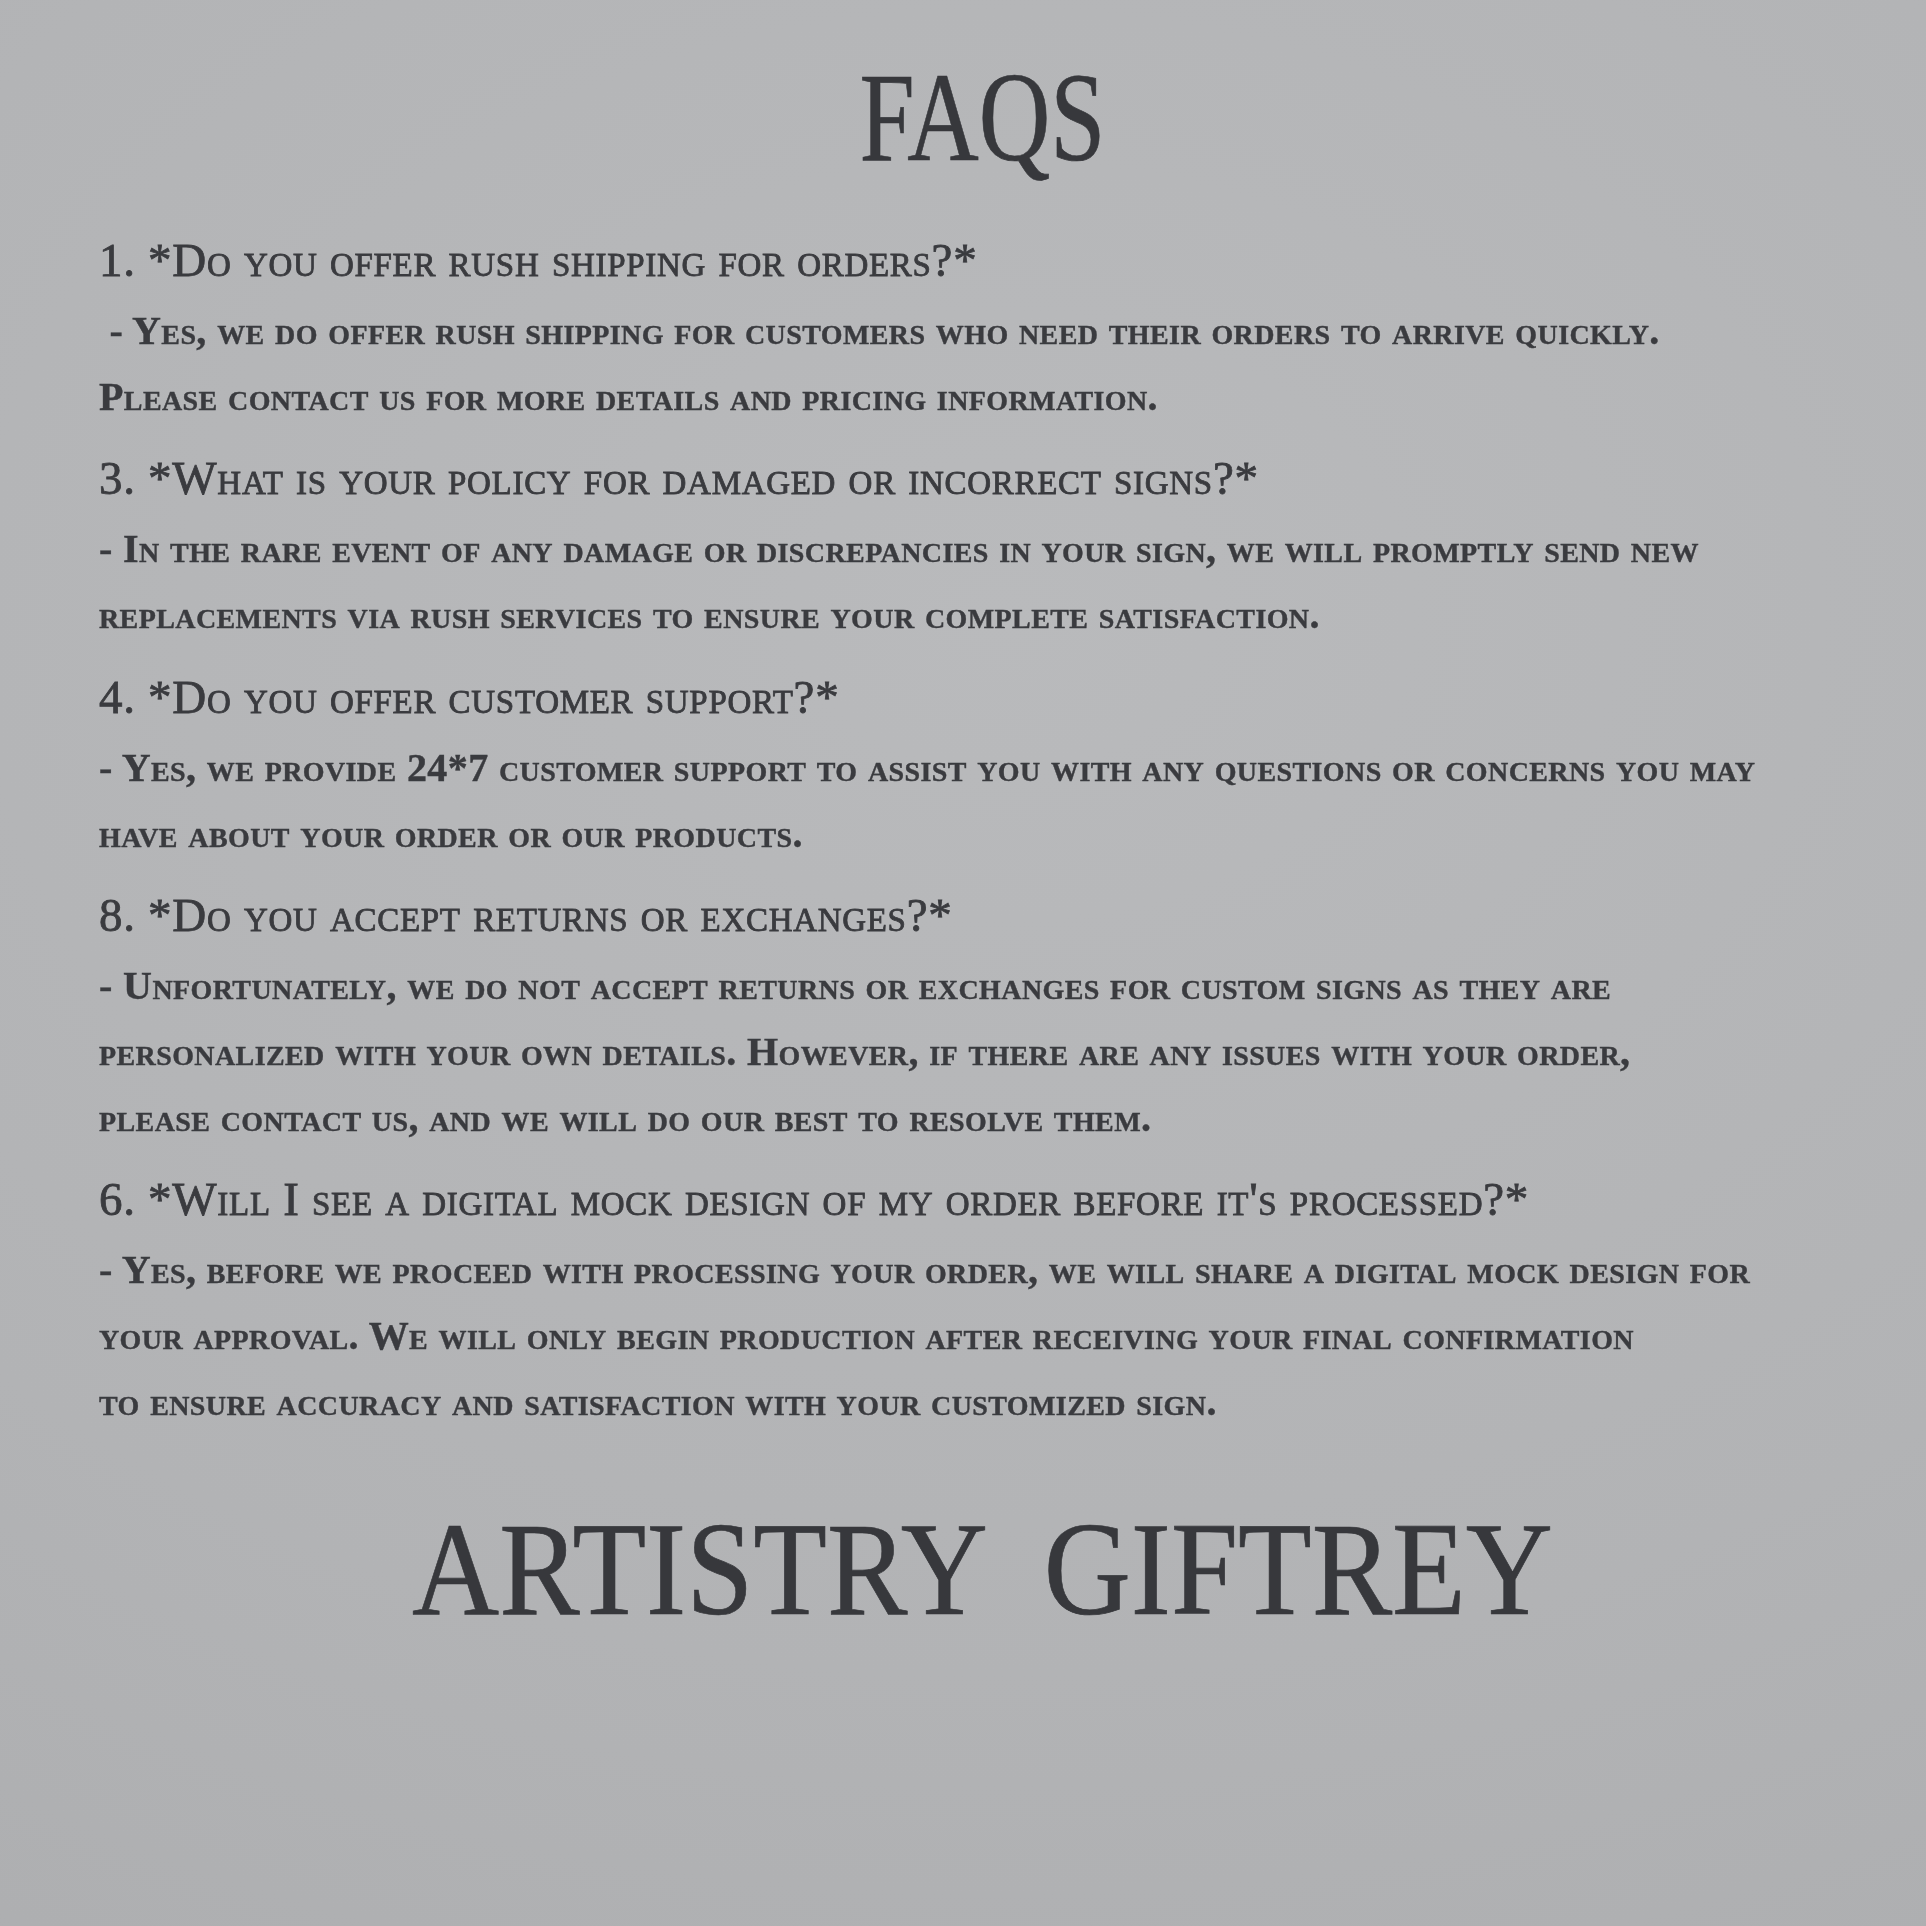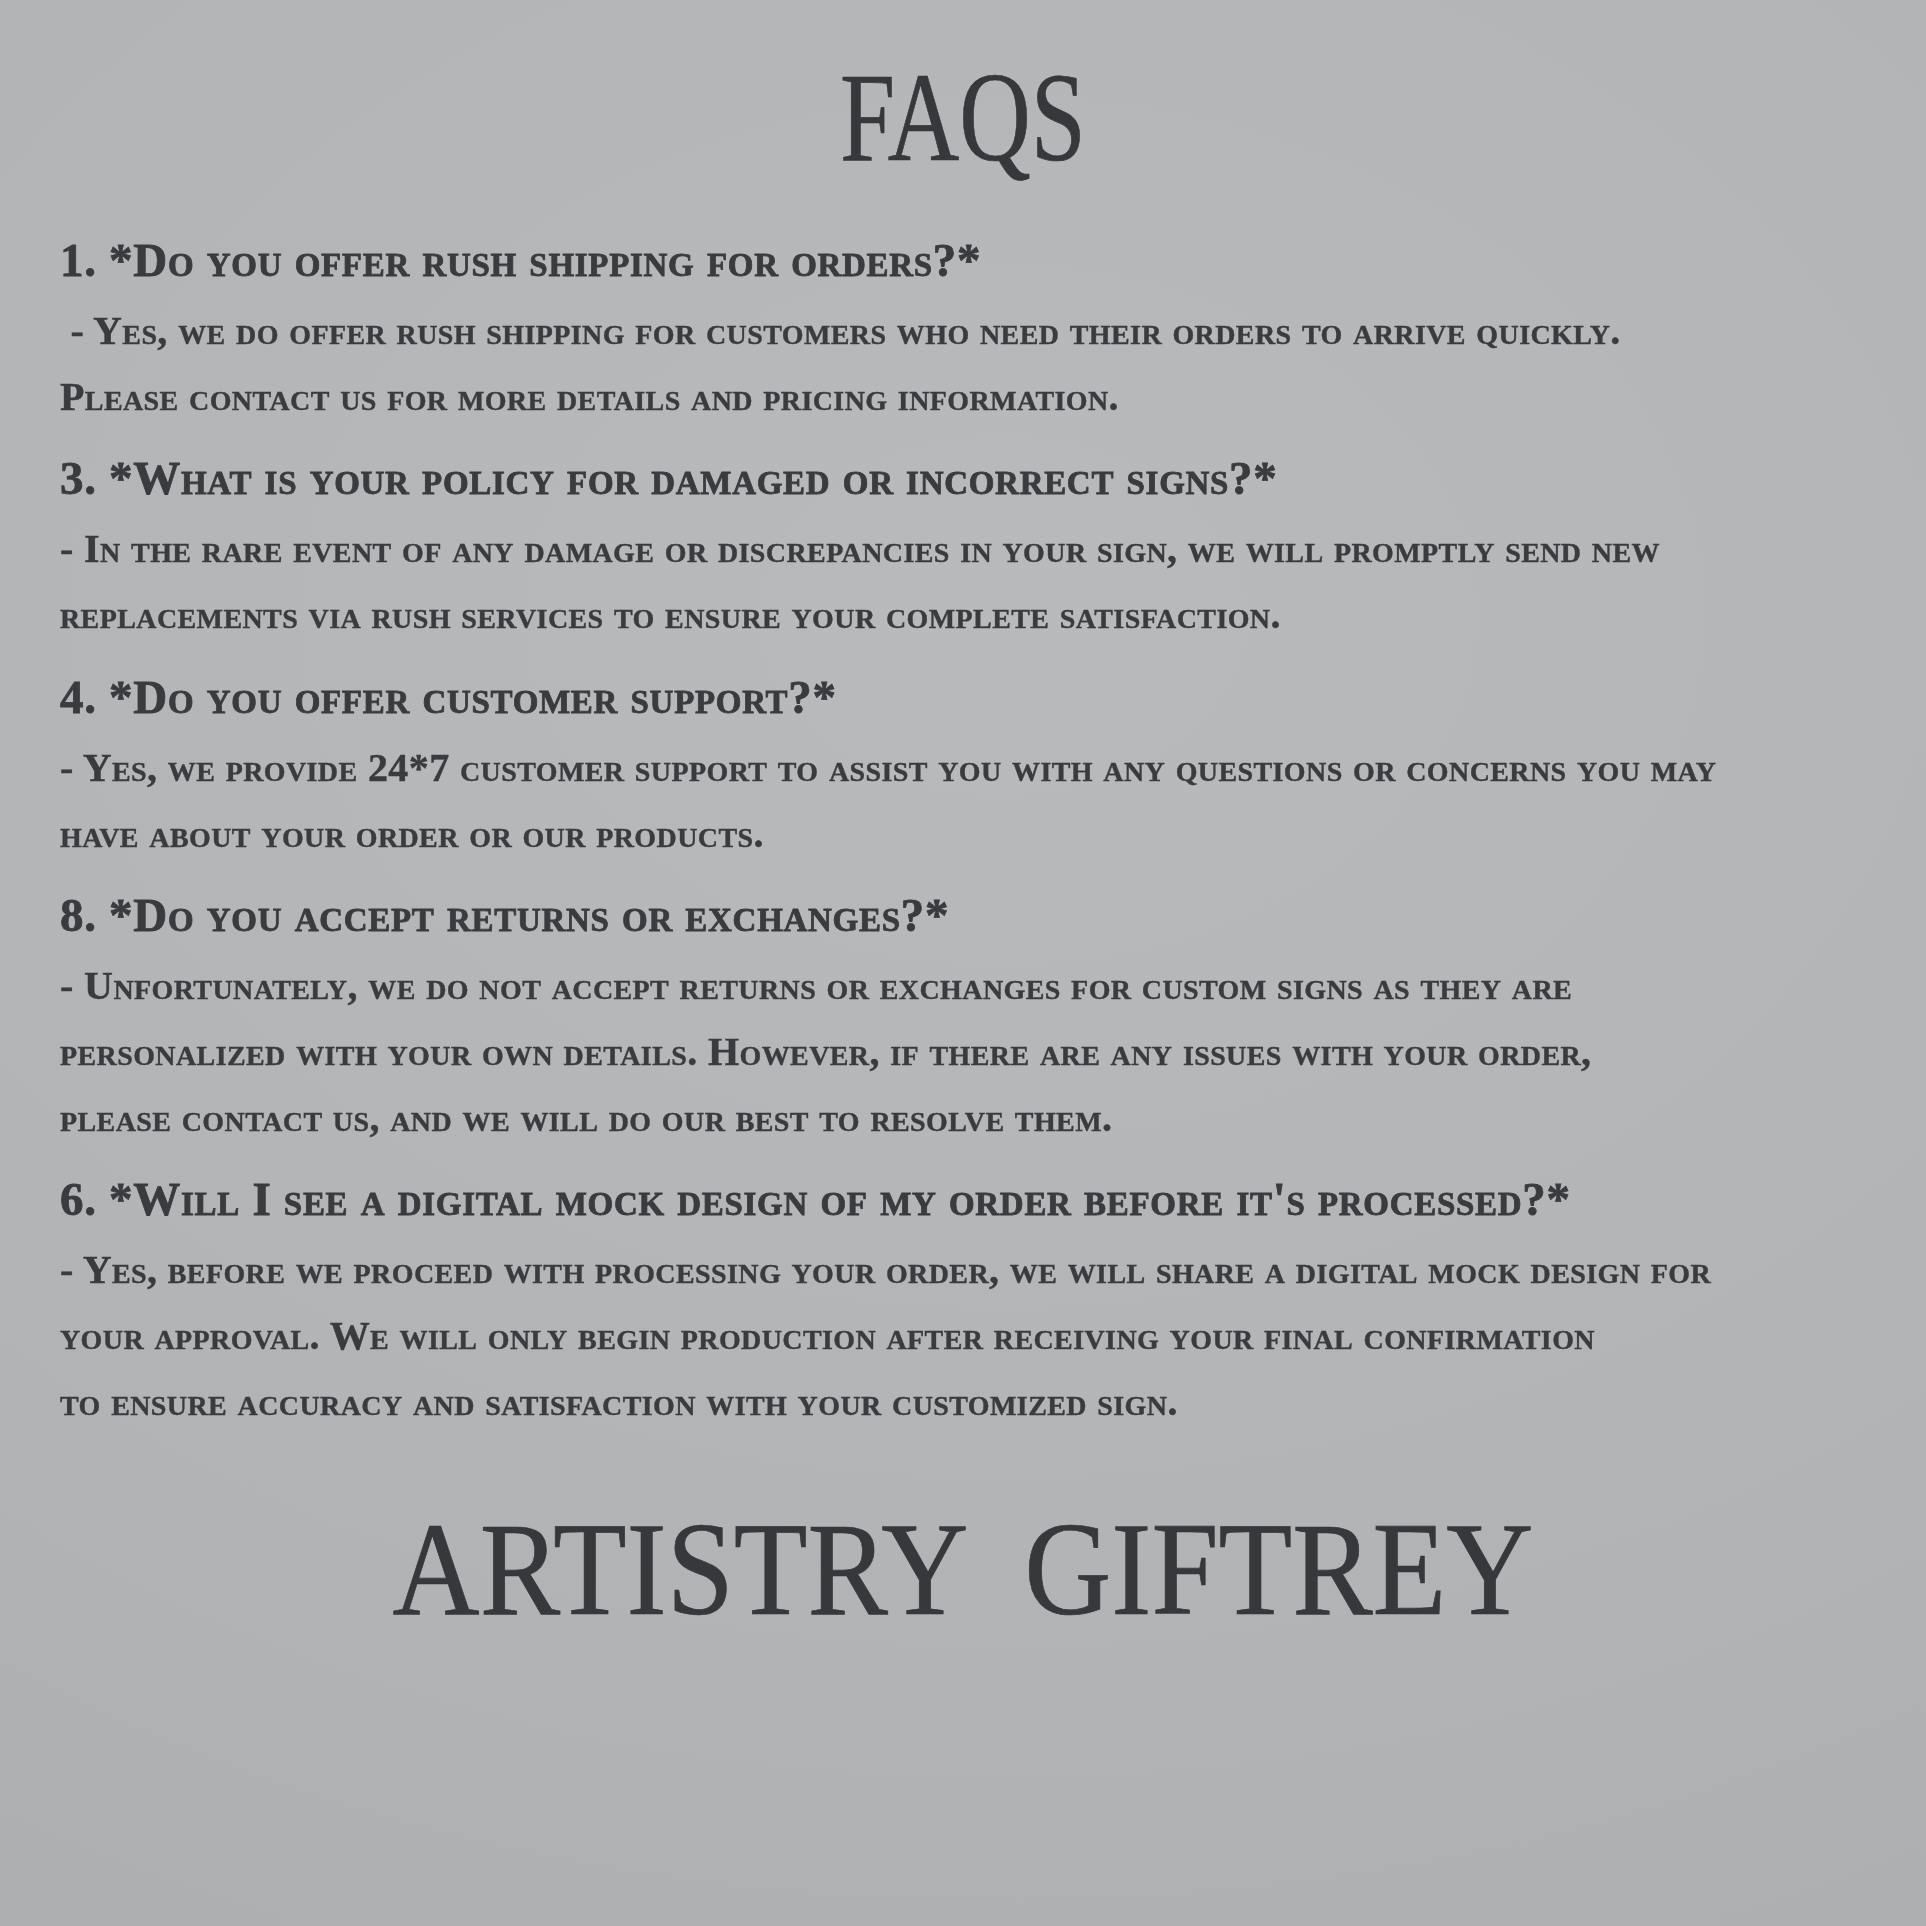--- a/index.html
+++ b/index.html
@@ -12,20 +12,21 @@
   body {
     background: radial-gradient(ellipse 135% 100% at 52% 32%,
                 #b9babc 0%, #b2b3b5 55%, #aaabad 100%);
     font-family: "Liberation Serif", "DejaVu Serif", serif;
     color: #3a3b3f;
   }
   .poster {
     width: 100%;
     height: 100%;
     box-sizing: border-box;
+    padding-left: 39px;
   }
   .title {
     margin: 0;
     padding-top: 41px;
     text-align: center;
     font-size: 127px;
     line-height: 1.2;
     font-weight: 400;
     color: #37383c;
     transform: scaleX(0.78);
@@ -35,21 +36,21 @@
   }
   .faq-list {
     padding: 18.3px 28px 0 60px;
   }
   .faq-item {
     margin: 0;
   }
   .faq-question {
     margin: 11.3px 0 0 0;
     font-size: 47px;
-    font-weight: 700;
+    font-weight: 400;
     font-variant: small-caps;
     line-height: 75px;
     letter-spacing: 0.7px;
     white-space: pre;
     -webkit-text-stroke: 0.8px #3a3b3f;
   }
   .faq-answer {
     margin: 0;
     font-size: 40px;
     font-weight: 700;

